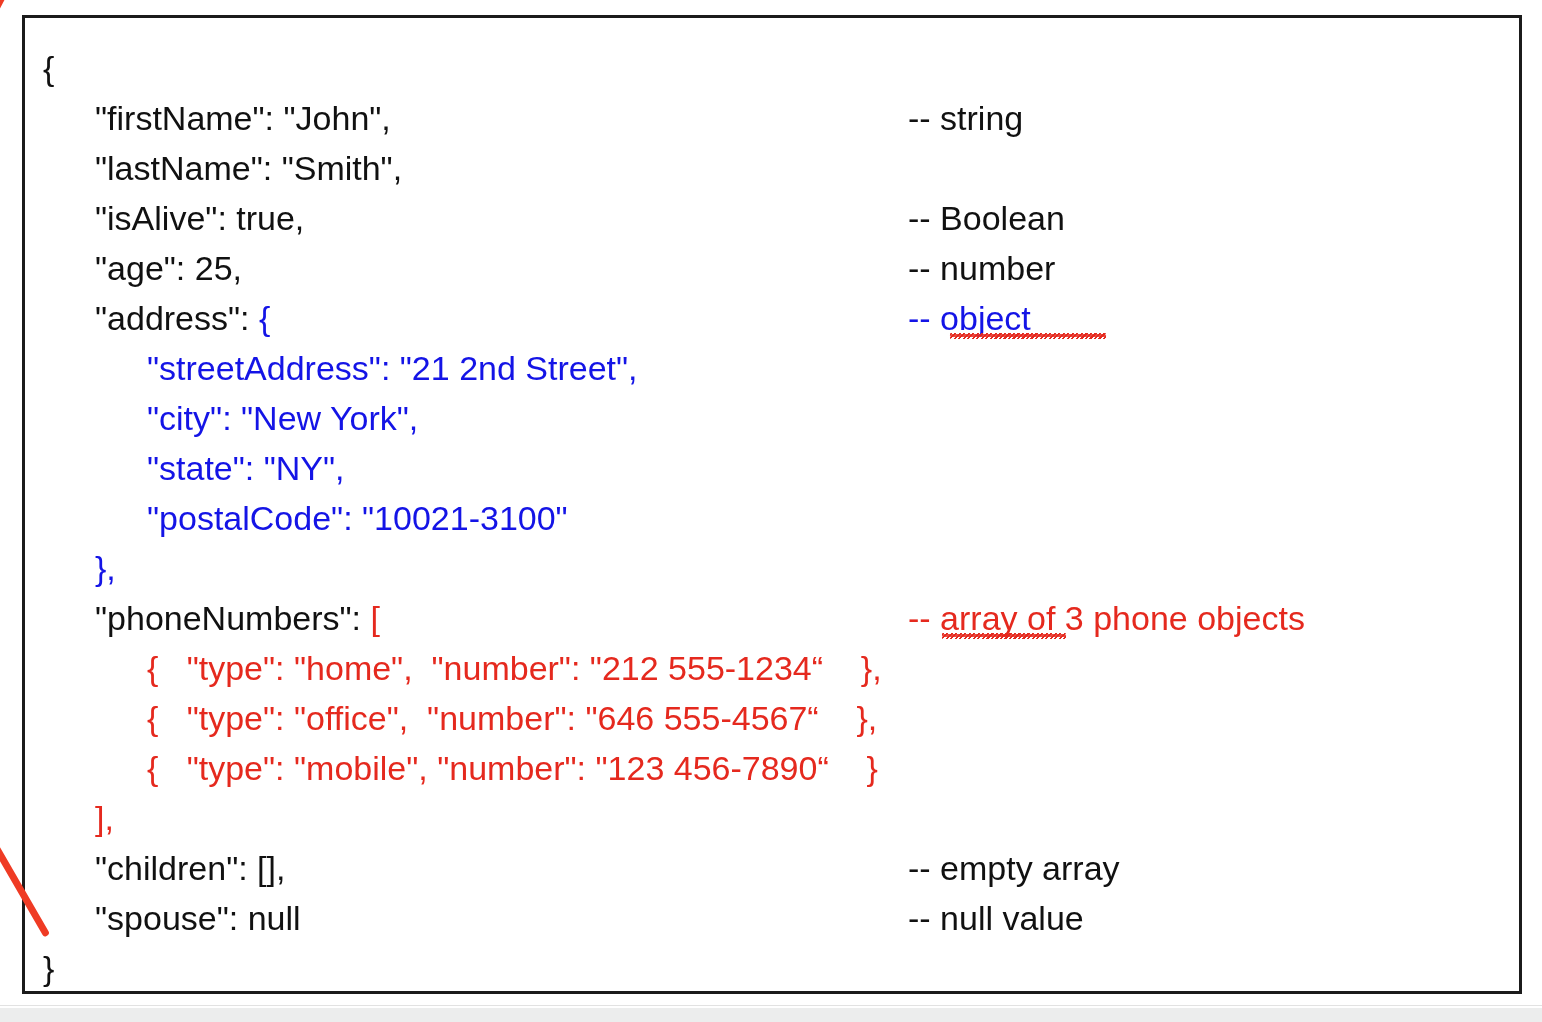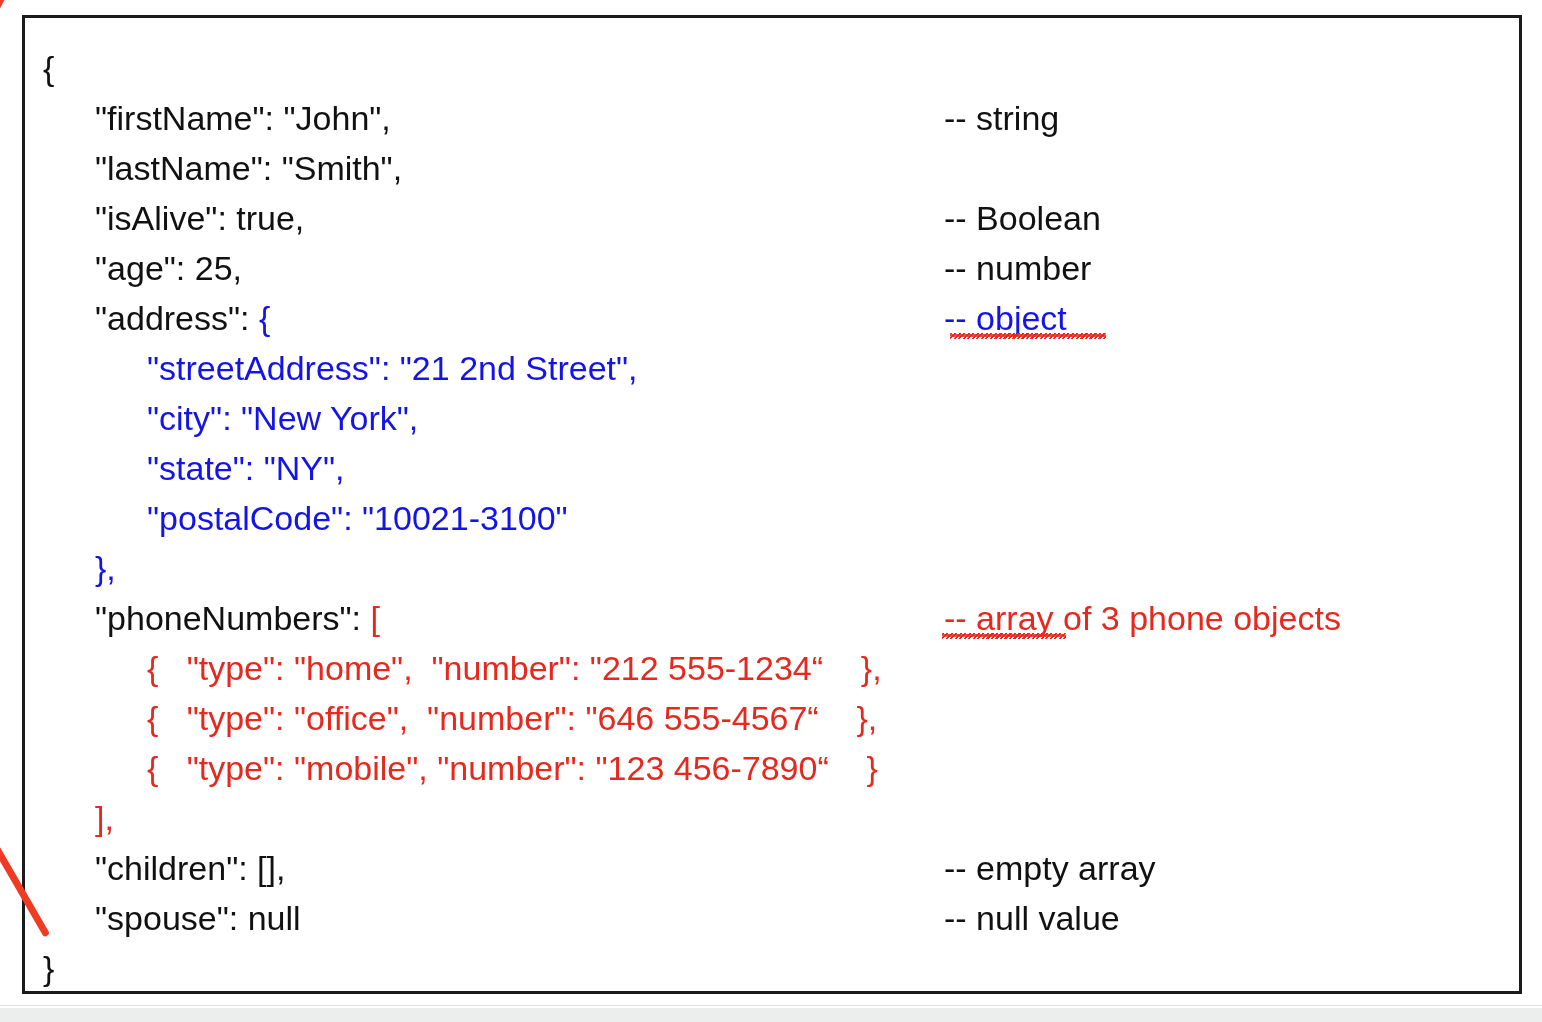--- a/index.html
+++ b/index.html
@@ -70,21 +70,21 @@
     white-space: pre;
   }
   .code-text {
     position: absolute;
     left: 18px;
     top: 0;
     white-space: pre;
   }
   .code-comment {
     position: absolute;
-    left: 919px;
+    left: 883px;
     top: 0;
     white-space: pre;
   }
 
   .tok-black   { color: #111111; }
   .tok-blue    { color: #1414e6; }
   .tok-red     { color: #e5291e; }
 
   
   .squiggle {

